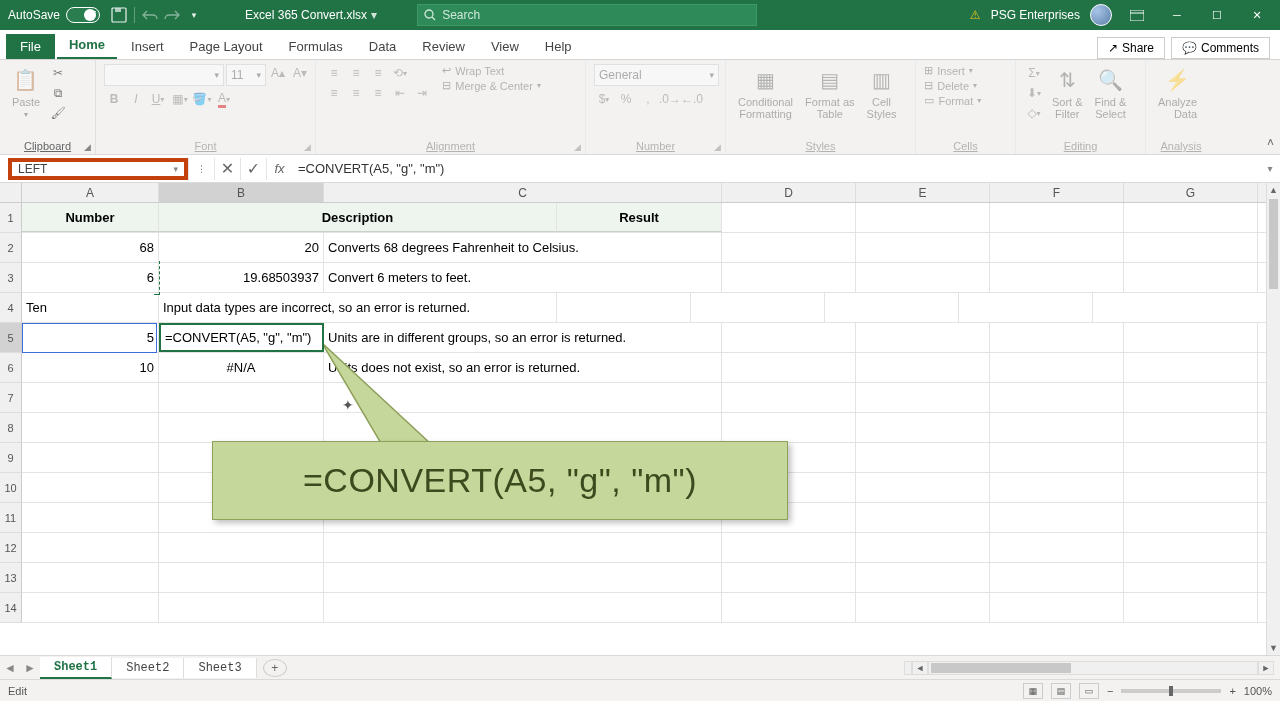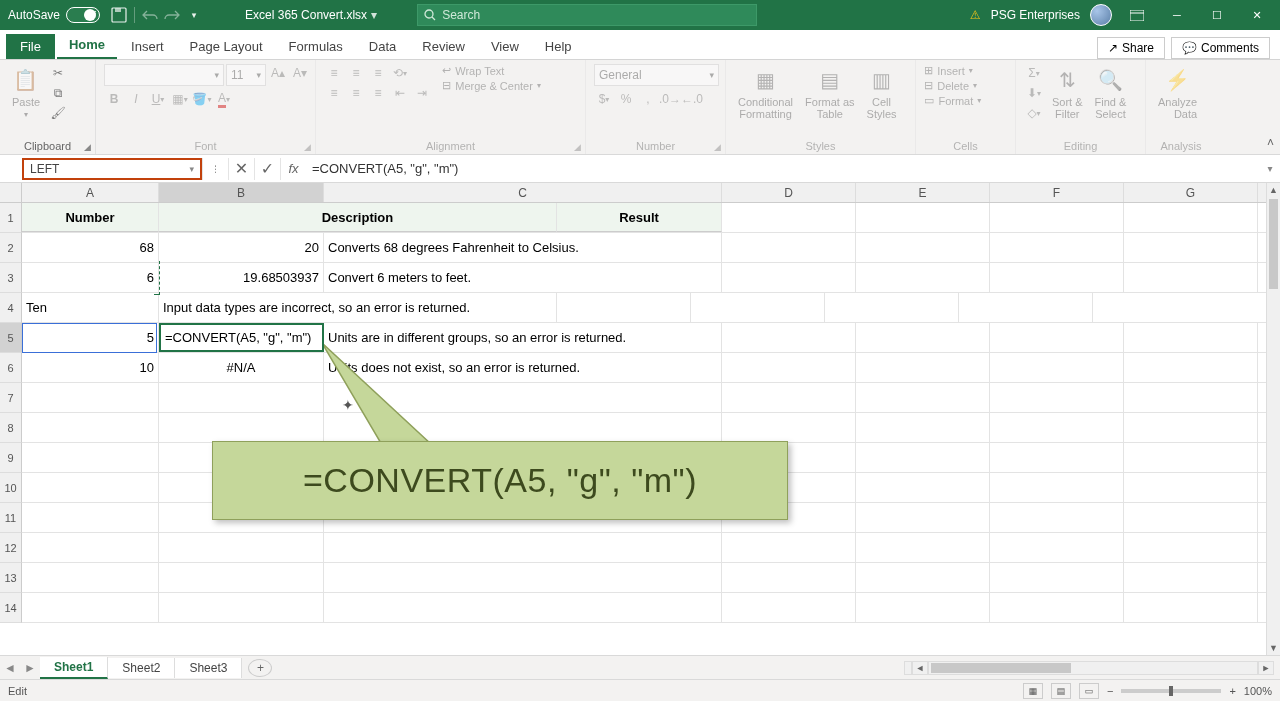--- a/index.html
+++ b/index.html
@@ -23,34 +23,34 @@
 .file-tab { background:#217346; color:#fff; padding: 5px 14px; font-size:13px; }
 .menu-tab { padding: 5px 12px; font-size:13px; color:#444; }
 .menu-tab.active { border-bottom: 2px solid #217346; color:#217346; font-weight:600;}
 .menu-right { margin-left:auto; display:flex; gap:6px; padding-right:4px;}
 .share-btn { border:1px solid #ccc; padding:3px 10px; font-size:12px; display:flex; align-items:center; gap:4px; background:#fff;}
 
 
 .ribbon { height: 95px; background: #f3f2f1; border-bottom:1px solid #d9d9d9; display:flex; position:relative;}
 .rg { border-right:1px solid #e0e0e0; padding: 4px 8px 2px 8px; display:flex; flex-direction:column; }
 .rg-body { flex:1; display:flex; align-items:flex-start; gap:4px;}
-.rg-label { font-size:11px; color:#666; text-align:center; padding-top:2px; position:relative;}
+.rg-label { font-size:11px; color:#666; text-align:center; padding-top:2px; position:relative;text-decoration:underline;}
 .rg-label .dlg { position:absolute; right:-4px; bottom:0; font-size:9px; color:#888;}
 .big-btn { display:flex; flex-direction:column; align-items:center; font-size:11px; color:#555; padding:2px 4px; gap:2px;}
 .big-btn .ic { width:28px; height:28px; display:flex; align-items:center; justify-content:center; font-size:20px; color:#666;}
 .mini { width:20px; height:18px; display:flex; align-items:center; justify-content:center; color:#777; font-size:12px;}
 .combo { height:22px; border:1px solid #ccc; background:#fff; font-size:12px; padding:0 4px; display:flex; align-items:center; justify-content:space-between; color:#555;}
 .row { display:flex; gap:2px; }
 .col { display:flex; flex-direction:column; gap:2px;}
 .dim { opacity:.45; }
 .collapse-rib { position:absolute; right:6px; bottom:4px; font-size:12px; color:#666;}
 
 
 .fbar { height:28px; border-bottom:1px solid #d9d9d9; display:flex; align-items:center; }
-.namebox { width:180px; height:22px; border:2px solid #c2410c; margin-left:22px; display:flex; align-items:center; padding:0 6px; font-size:12px; justify-content:space-between; color:#444;}
+.namebox { width:180px; height:22px; border:4px solid #c2410c; margin-left:8px; display:flex; align-items:center; padding:0 6px; font-size:12px; justify-content:space-between; color:#444;}
 .fb-btn { width:26px; height:22px; display:flex; align-items:center; justify-content:center; color:#666; border-left:1px solid #e4e4e4;}
 .fx { font-style:italic; font-size:13px; }
 .formula-input { flex:1; height:22px; border:none; font-size:13px; padding:0 6px; color:#333; outline:none;}
 .fbar-expand { width:20px; text-align:center; color:#888; font-size:10px;}
 
 
 .grid-wrap { position:relative; height: 472px; }
 .sel-all { position:absolute; left:0; top:0; width:22px; height:20px; background:#f0f0f0; border-right:1px solid #ccc; border-bottom:1px solid #ccc;}
 .col-headers { position:absolute; left:22px; top:0; right:14px; height:20px; display:flex; background:#f0f0f0; border-bottom:1px solid #ccc;}
 .ch { border-right:1px solid #ddd; font-size:12px; color:#555; display:flex; align-items:center; justify-content:center;}
@@ -71,21 +71,21 @@
 .vscroll { position:absolute; right:0; top:0; width:14px; bottom:0; background:#f0f0f0; border-left:1px solid #ddd;}
 .vthumb { position:absolute; left:2px; right:2px; top:16px; height:90px; background:#c8c8c8;}
 .varrow { position:absolute; left:0; right:0; height:14px; display:flex; align-items:center; justify-content:center; font-size:9px; color:#666;}
 
 
 .callout { position:absolute; background:#c5d79a; border:1.5px solid #8fa05b; box-shadow: 3px 3px 6px rgba(0,0,0,.25); font-size:34px; font-weight:500; color:#3d4a1e; padding: 18px 22px; font-family: Calibri, Arial, sans-serif; letter-spacing:.5px;}
 
 
 .sheetbar { height:24px; border-top:1px solid #d9d9d9; display:flex; align-items:center; background:#f3f2f1; font-size:12px;}
 .sheet-nav { width:20px; text-align:center; color:#888;}
-.sheet-tab { padding:3px 14px; border-right:1px solid #ddd; background:#fff; color:#444;}
+.sheet-tab { padding:3px 14px; border-right:1px solid #ddd; background:#fff; color:#444;font-family:Liberation Mono, monospace;}
 .sheet-tab.active { border-bottom:2px solid #217346; color:#217346; font-weight:600;}
 .add-sheet { width:24px; height:18px; border:1px solid #ccc; border-radius:50%; margin-left:6px; display:flex; align-items:center; justify-content:center; color:#666;}
 .hscroll { margin-left:auto; display:flex; align-items:center; gap:0; margin-right:6px;}
 .hs-track { width:330px; height:14px; background:#f0f0f0; border:1px solid #ddd; position:relative;}
 .hs-thumb { position:absolute; left:2px; top:1px; height:10px; width:140px; background:#c8c8c8;}
 .hs-btn { width:16px; height:14px; border:1px solid #ddd; background:#f0f0f0; display:flex; align-items:center; justify-content:center; font-size:9px; color:#666;}
 
 
 .statusbar { height:22px; background:#f3f2f1; border-top:1px solid #d9d9d9; display:flex; align-items:center; font-size:11px; color:#555; padding:0 8px;}
 .statusbar .right { margin-left:auto; display:flex; align-items:center; gap:8px;}

